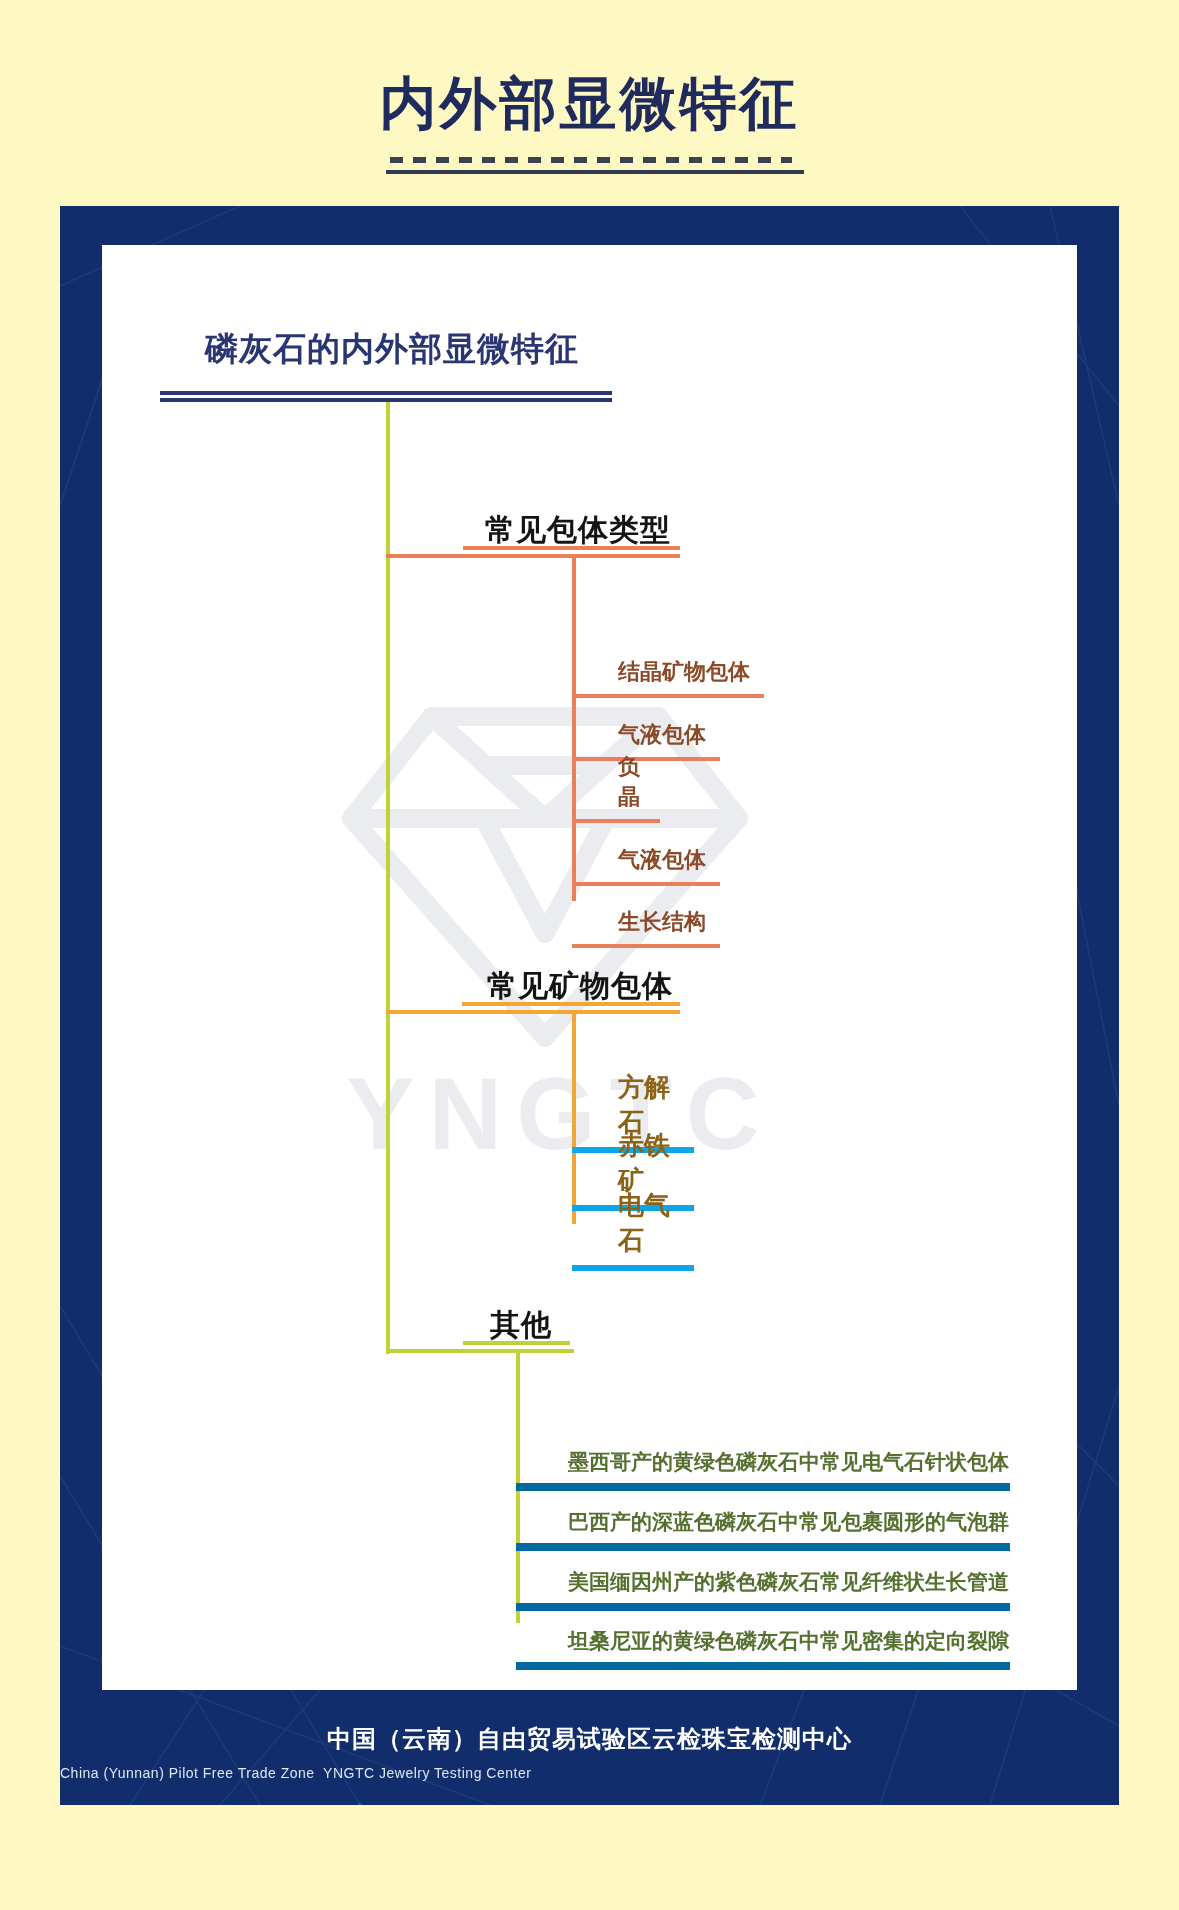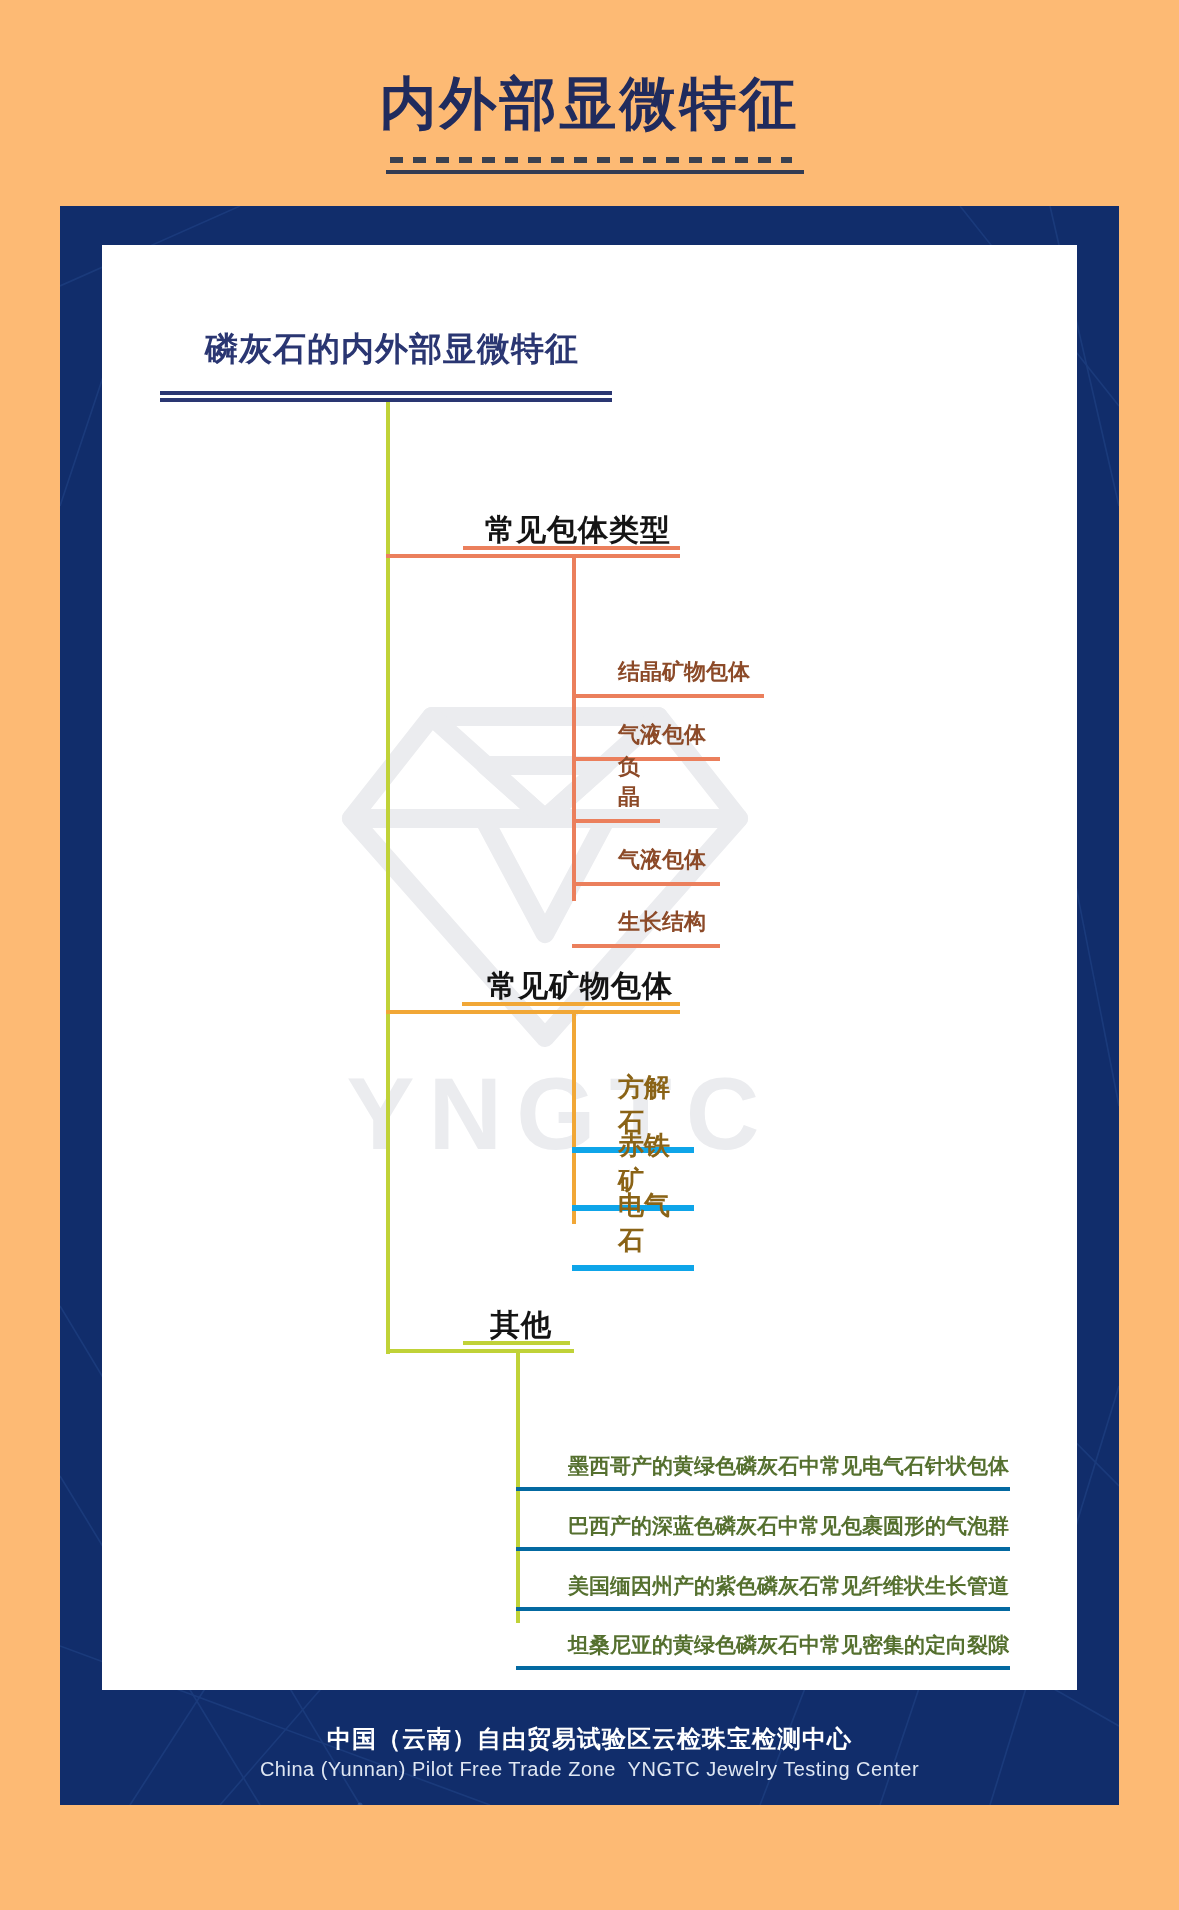--- a/index.html
+++ b/index.html
@@ -1,16 +1,16 @@
 <!DOCTYPE html>
 <html><head>
 <meta charset="utf-8">
 <style>
   html,body{margin:0;padding:0;background:#ffffff;}
-  .page{position:relative;width:1179px;height:1910px;background:#fdba74;overflow:hidden;
+  .page{position:relative;width:1179px;height:1910px;background:#fef9c3;overflow:hidden;
         font-family:"Liberation Sans","DejaVu Sans",sans-serif;}
 
   
   .page-title{position:absolute;top:66px;left:0;width:100%;text-align:center;
               font-size:57px;font-weight:bold;letter-spacing:3px;color:#202b5d;}
   .title-dashed{position:absolute;top:157px;left:390px;width:402px;height:6px;
                 background:repeating-linear-gradient(90deg,#3a4150 0 13px,transparent 13px 23px);}
   .title-solid{position:absolute;top:170px;left:386px;width:418px;height:4px;background:#323b52;}
 
   
@@ -37,27 +37,27 @@
   .b-title{position:absolute;font-size:30px;font-weight:bold;color:#141414;letter-spacing:1px;margin-top:14px;}
   .uline{position:absolute;height:4px;}
   .sal{background:#eb7f5c;} .amb{background:#f1a736;} .grn{background:#c0d238;}
   .conn{position:absolute;width:4px;}
 
   
   .row{position:absolute;box-sizing:border-box;display:flex;align-items:flex-end;
        padding-bottom:7px;height:44px;margin-top:47px;}
   .row.b1{border-bottom:4px solid #eb7f5c;padding-left:46px;font-size:22px;font-weight:bold;color:#8c4a28;}
   .row.b2{border-bottom:6px solid #0ea5e9;padding-left:46px;font-size:26px;font-weight:bold;color:#8a6316;}
-  .row.b3{border-bottom:4px solid #0369a1;padding-left:52px;font-size:21px;font-weight:bold;color:#55702f;}
+  .row.b3{border-bottom:8px solid #0369a1;padding-left:52px;font-size:21px;font-weight:bold;color:#55702f;}
 
   
   .footer-cn{position:absolute;left:0;bottom:50px;width:100%;text-align:center;
              font-size:24px;font-weight:bold;color:#ffffff;letter-spacing:1px;}
-  .footer-en{position:absolute;left:0;bottom:24px;width:100%;text-align:center;
-             font-size:20px;color:#dfe7f3;letter-spacing:0.5px;white-space:pre;}
+  .footer-en{position:absolute;left:0;bottom:24px;width:100%;text-align:left;
+             font-size:14px;color:#dfe7f3;letter-spacing:0.5px;white-space:pre;}
 </style>
 </head>
 <body>
 
 <div class="page">
 
   <div class="page-title">内外部显微特征</div>
   <div class="title-dashed"></div>
   <div class="title-solid"></div>
 

